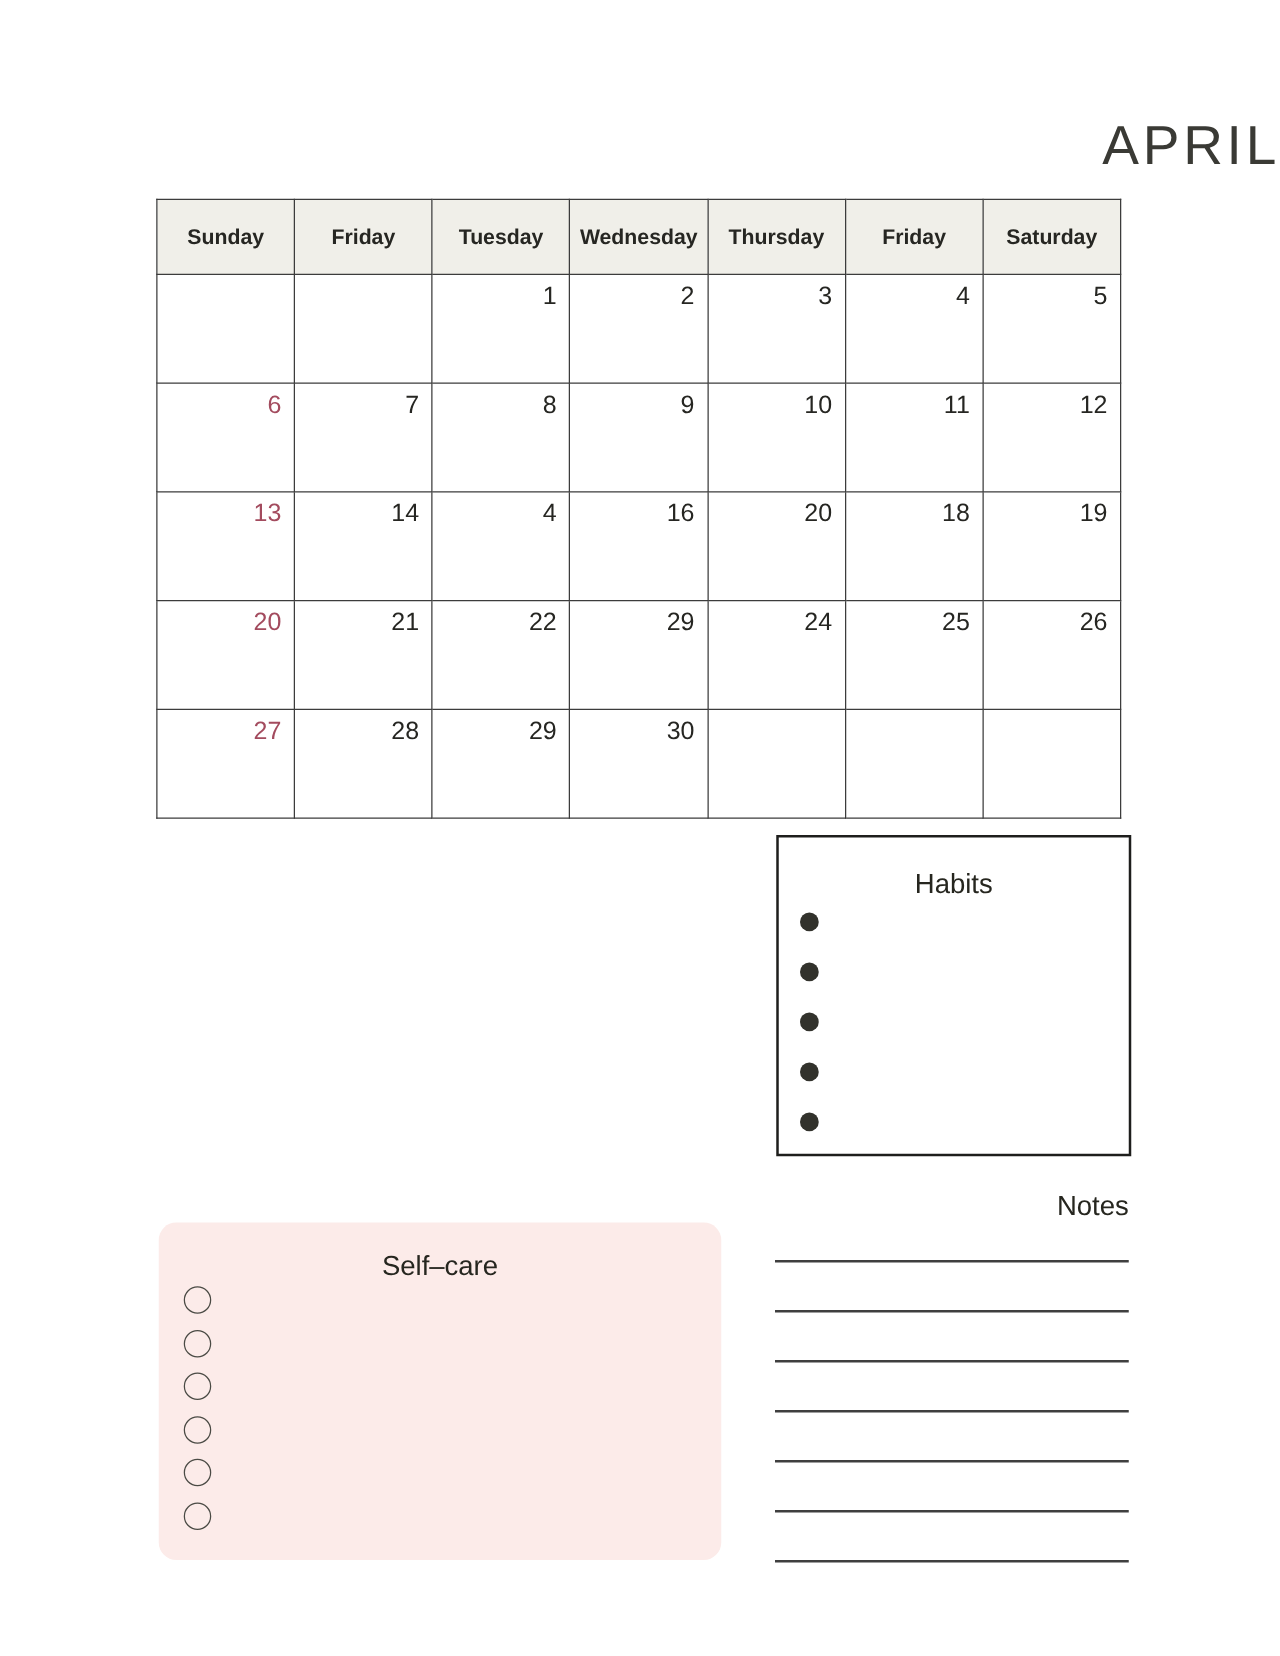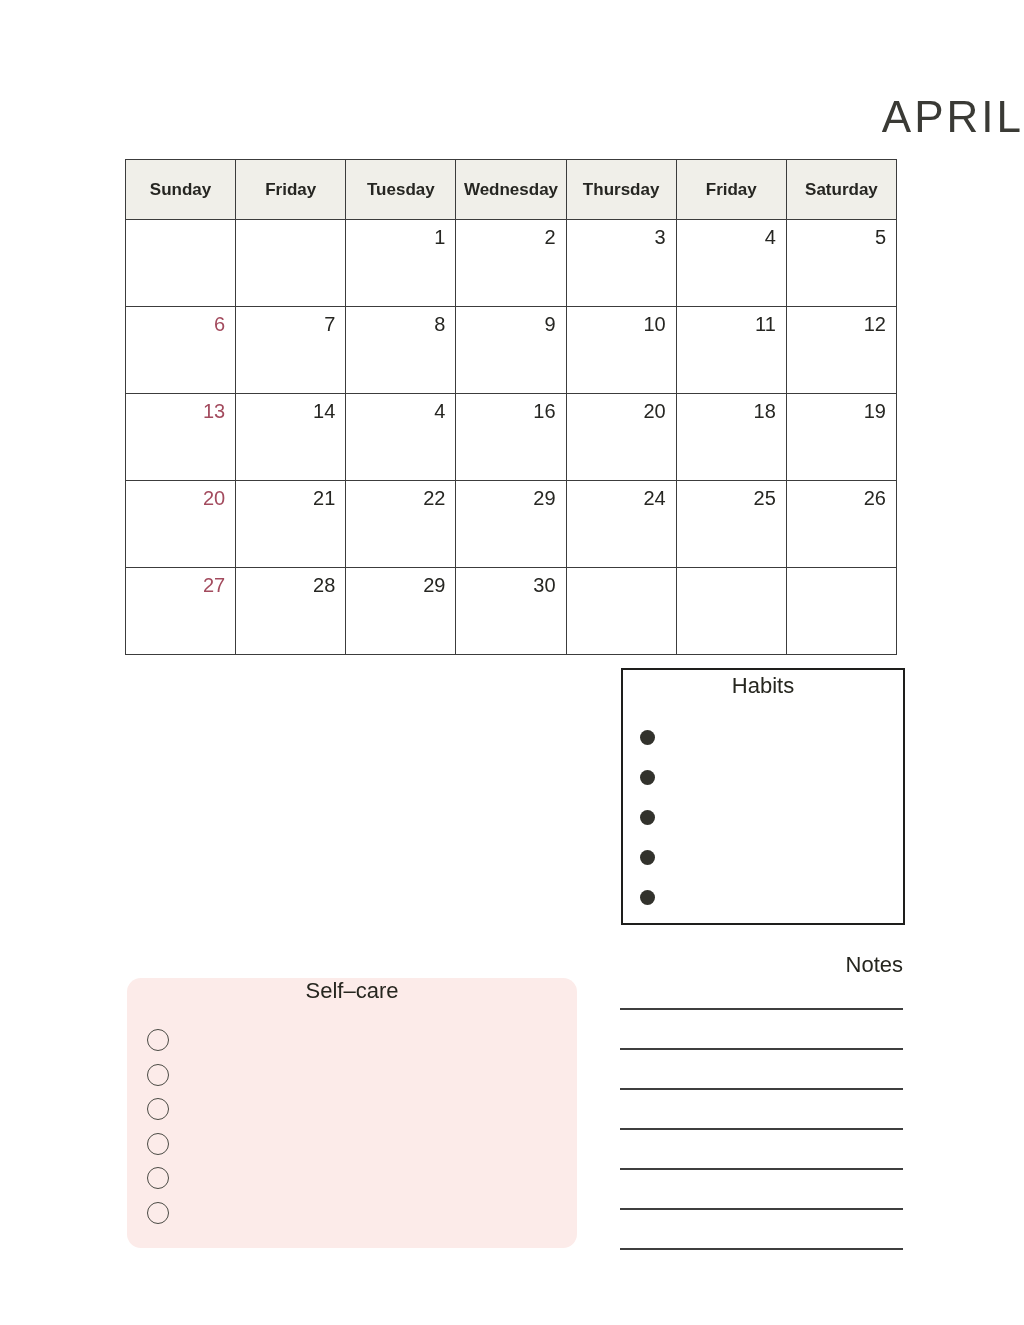--- a/index.html
+++ b/index.html
@@ -54,27 +54,27 @@
   }
   .work-box{
     position:absolute;left:127px;top:668px;width:450px;height:272px;
     background:var(--work-bg);border-radius:14px;
   }
   .work-box .panel-title{padding-top:20px;}
   .selfcare-box{
     position:absolute;left:127px;top:978px;width:450px;height:270px;
     background:var(--selfcare-bg);border-radius:14px;
   }
-  .selfcare-box .panel-title{}
+  .selfcare-box .panel-title{padding-top:22px;}
   .habits-box{
     position:absolute;left:621px;top:668px;width:284px;height:257px;
     background:#ffffff;border:2px solid var(--habits-border);
     box-sizing:border-box;
   }
-  .habits-box .panel-title{padding-top:3px;}
+  .habits-box .panel-title{padding-top:24px;}
   .check-circle{
     position:absolute;width:22px;height:22px;border-radius:50%;
     border:1.5px solid var(--circle-border);background:transparent;
     box-sizing:border-box;
   }
   .habit-bullet{
     position:absolute;width:15px;height:15px;border-radius:50%;
     background:var(--bullet-color);
   }
   .notes-box{

